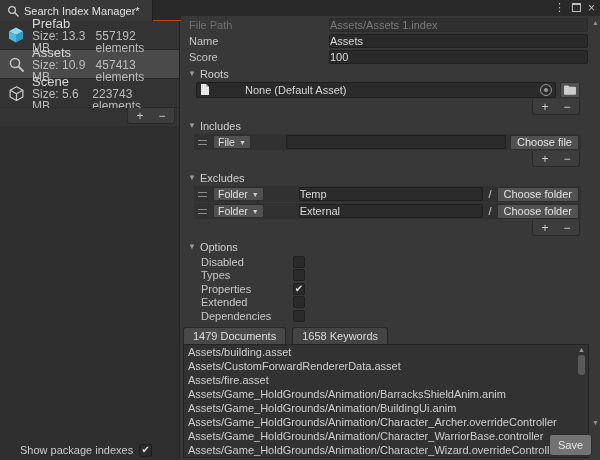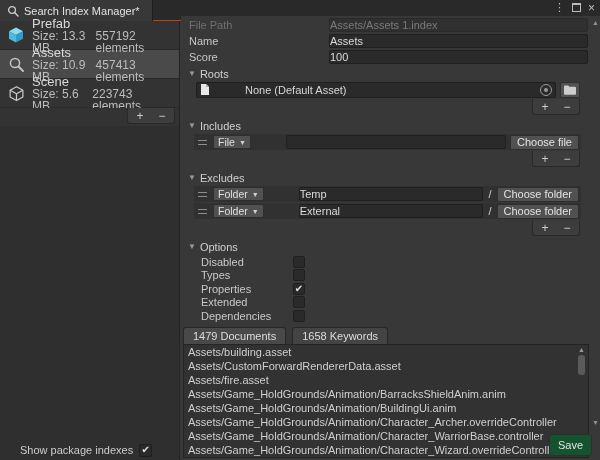--- a/index.html
+++ b/index.html
@@ -83,21 +83,21 @@
   .vscroll .arrow.up { top:0; }
   .vscroll .arrow.down { bottom:0; }
   .vscroll .thumb { position:absolute; top:9px; left:2px; width:7px; height:20px; background:#5a5a5a; border-radius:3px; }
 
   .outer-scroll { position:absolute; right:0; top:0; bottom:30px; width:9px; }
   .outer-scroll .arrow { position:absolute; left:0; width:9px; text-align:center; font-size:7px; color:#8f8f8f; line-height:8px; }
   .outer-scroll .arrow.up { top:3px; }
   .outer-scroll .arrow.down { bottom:3px; }
 
   .main-footer { position:absolute; left:0; right:0; bottom:0; height:30px; }
-  .save-btn { position:absolute; right:8px; bottom:4px; width:43px; height:22px; background:#14532d; border:1px solid #2e2e2e; border-radius:3px; color:#e4e4e4; display:flex; align-items:center; justify-content:center; }
+  .save-btn { position:absolute; right:8px; bottom:4px; width:43px; height:22px; background:#737373; border:1px solid #2e2e2e; border-radius:3px; color:#e4e4e4; display:flex; align-items:center; justify-content:center; }
 </style>
 </head>
 <body>
 
 <div class="window">
 
   <div class="topbar">
     <div class="doc-tab">
       <span>
         <svg width="12" height="12" viewBox="0 0 12 12">

